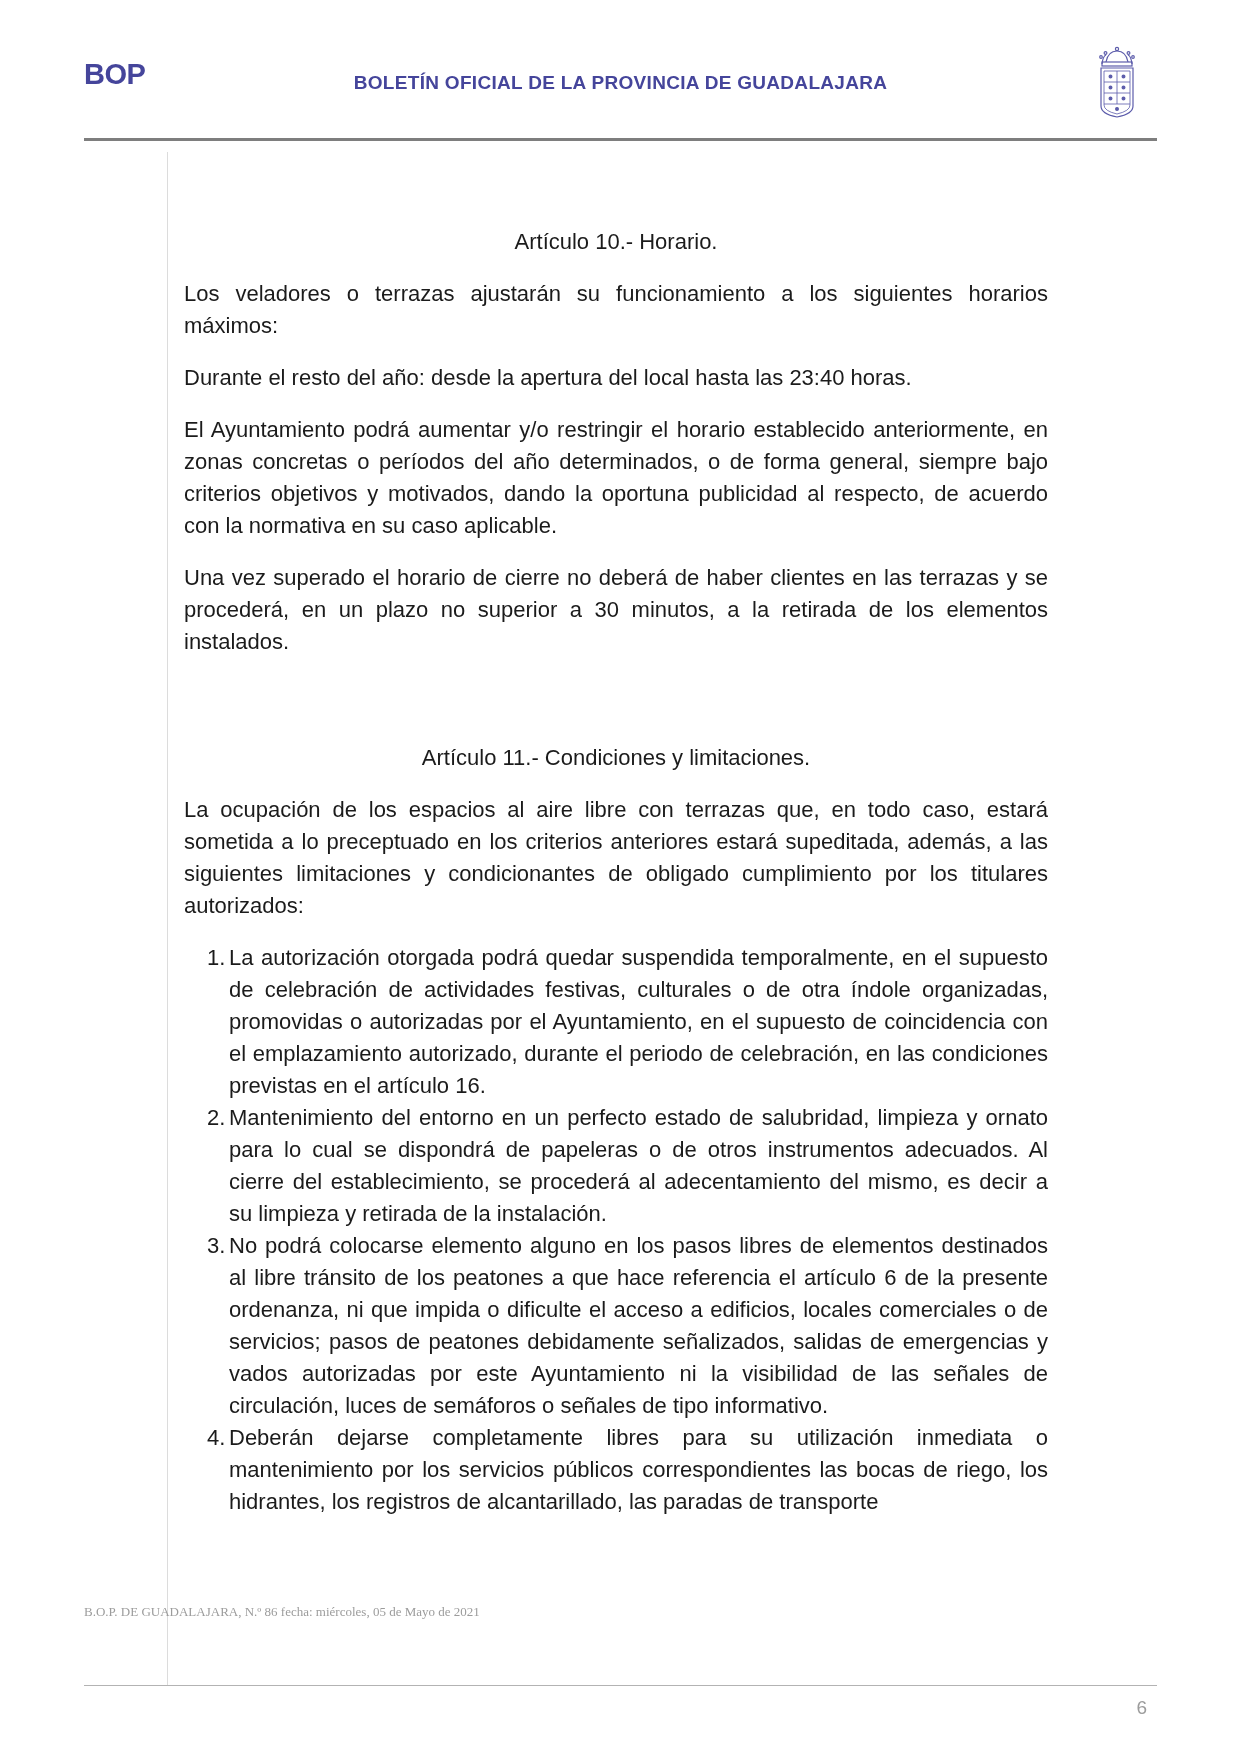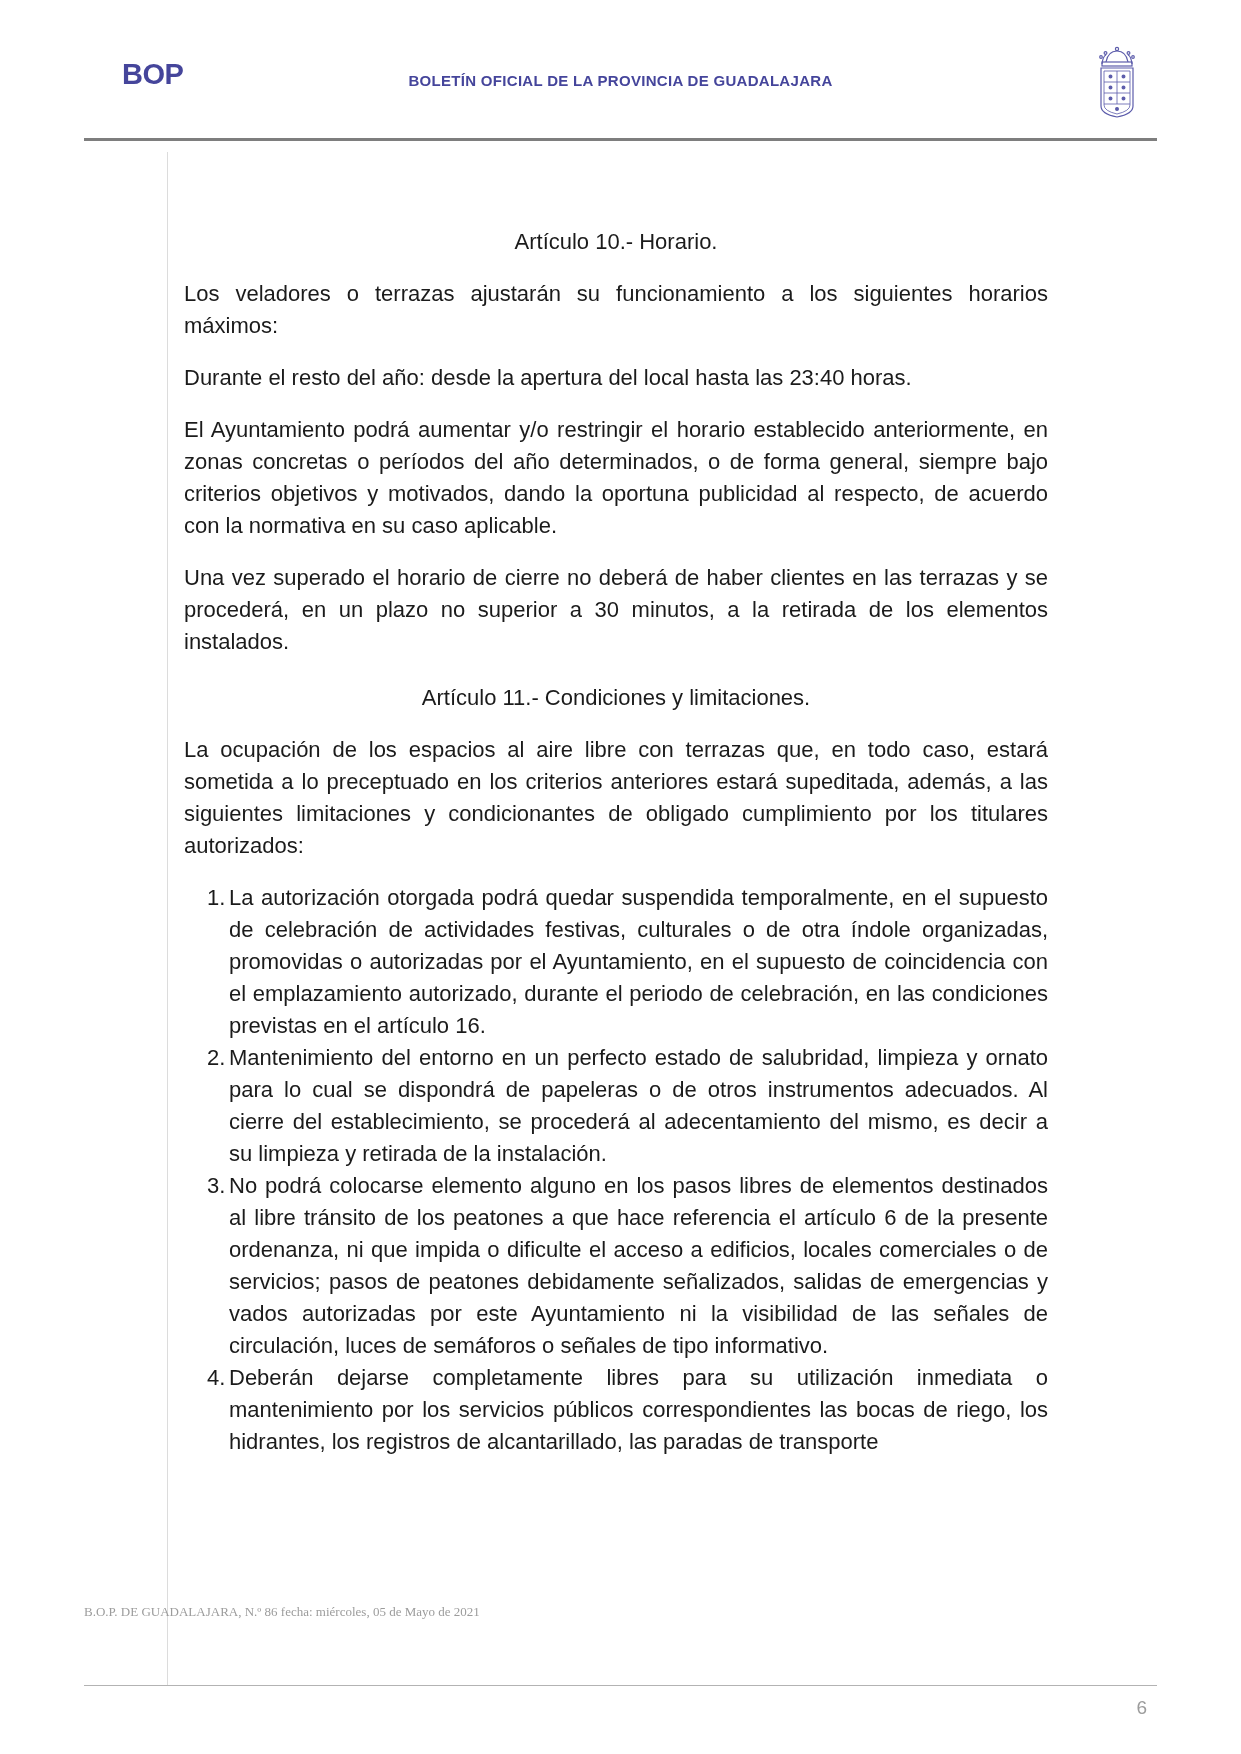--- a/index.html
+++ b/index.html
@@ -12,47 +12,46 @@
     font-family: "Liberation Sans", sans-serif;
     overflow: hidden;
   }
 
   
   .header { position: absolute; top: 0; left: 84px; width: 1073px; height: 140px; }
   .bop-logo {
     position: absolute; left: 0; top: 58px;
     font-size: 29px; font-weight: bold; color: #45459b;
     letter-spacing: -0.5px;
-    margin-left: 38px;
   }
   .header-title {
     position: absolute; left: 60px; right: 60px; top: 72px;
     text-align: center;
-    font-size: 15px; font-weight: bold; color: #45459b;
+    font-size: 19px; font-weight: bold; color: #45459b;
     letter-spacing: 0.3px;
   }
   .crest { position: absolute; right: 12px; top: 46px; width: 56px; height: 74px; }
   .header-rule {
     position: absolute; top: 138px; left: 84px; width: 1073px; height: 3px;
     background: #7e7e7e;
   }
   .content-vline {
     position: absolute; left: 167px; top: 152px; width: 1px; height: 1533px;
     background: #dcdcdc;
   }
 
   
   .doc-body {
     position: absolute; left: 184px; top: 226px; width: 864px;
     font-size: 22px; line-height: 32px; color: #1b1b1b;
     text-align: justify;
   }
   .doc-body p { margin: 0 0 20px 0; }
   .article-heading { text-align: center; }
-  .article-heading.second { margin-top: 24px; }
+  .article-heading.second { margin-top: 84px; }
 
   ol.conditions {
     list-style: none;
     counter-reset: cond;
     margin: 0 0 0 45px;
     padding: 0;
   }
   ol.conditions li {
     counter-increment: cond;
     position: relative;

